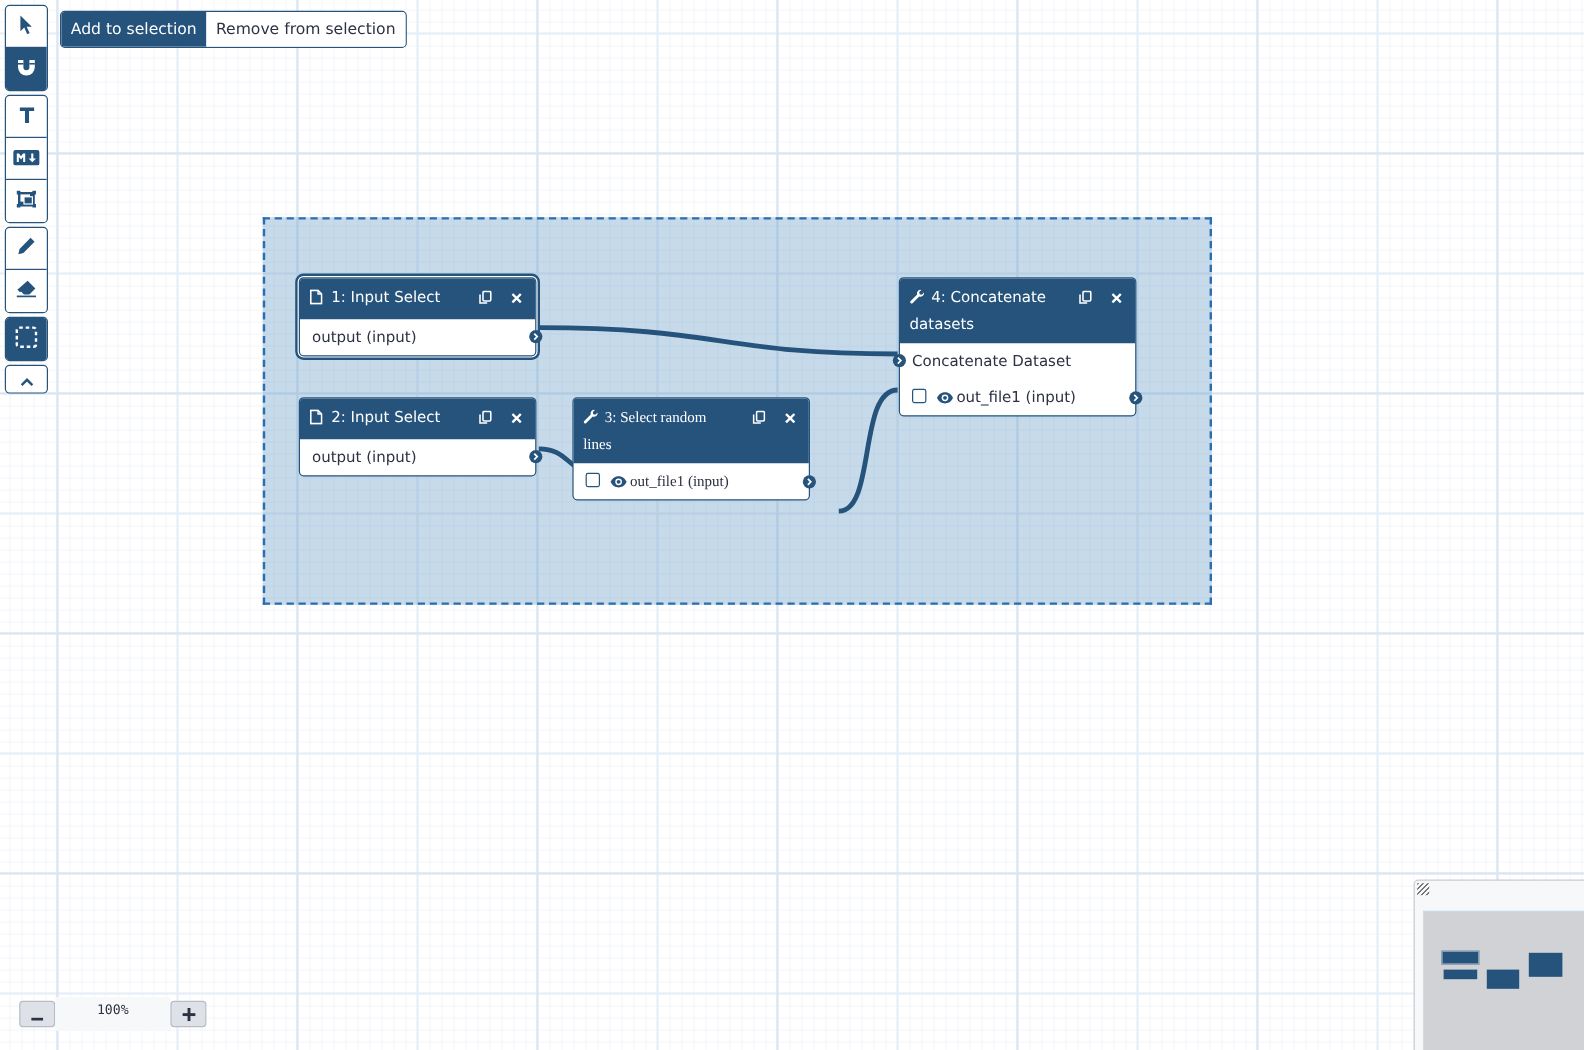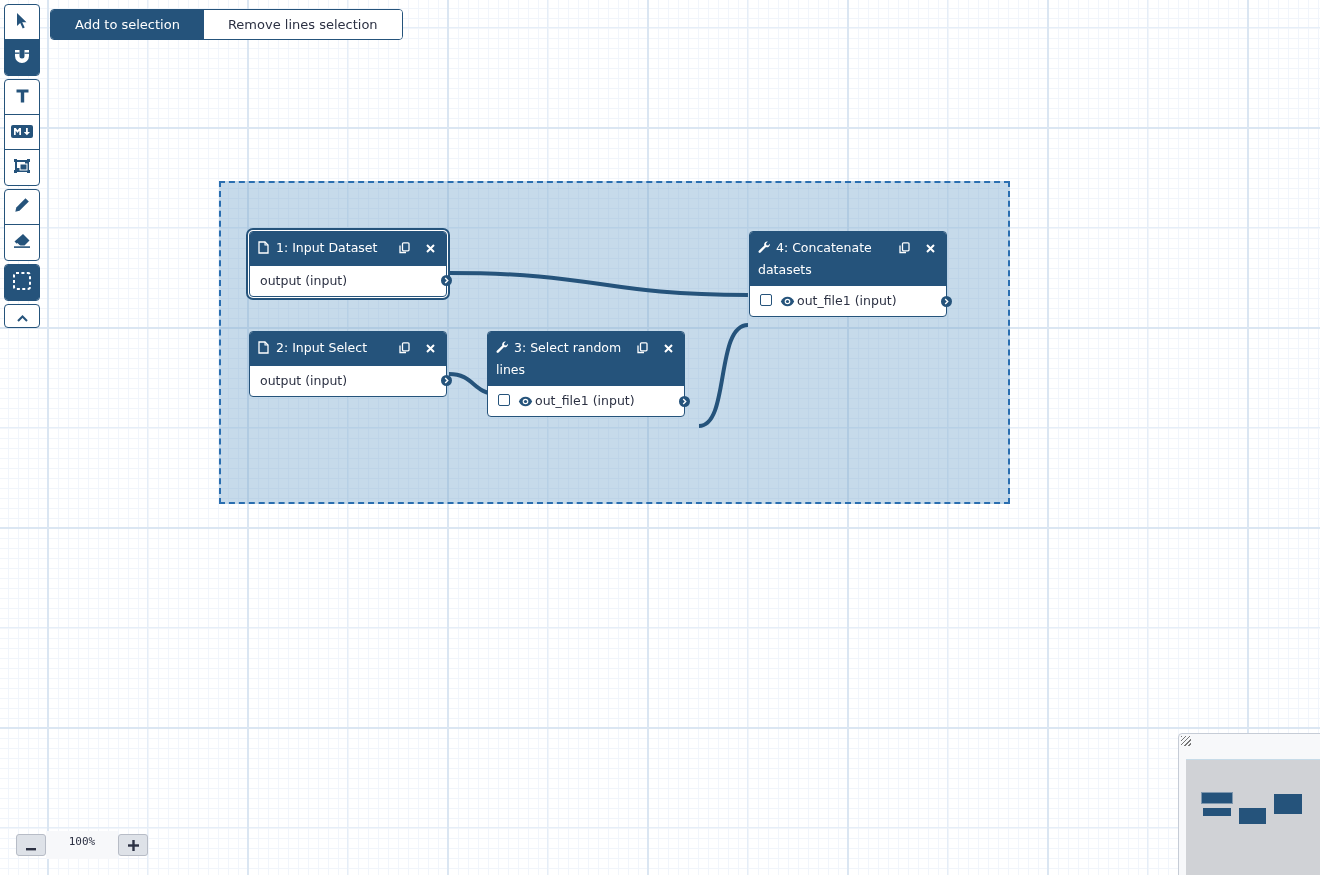--- a/index.html
+++ b/index.html
@@ -52,26 +52,26 @@
   .chk { display:inline-block; width:10px; height:10px; border:1.3px solid #25537b; border-radius:2px; vertical-align:-1px; margin-right:8px; }
   .eye { display:inline-block; vertical-align:-2px; margin-right:2px; }
 
   .toolbar { position:absolute; left:4px; top:4px; }
   .tgroup { position:absolute; left:0; width:36px; border:1px solid #25537b; border-radius:4px; background:#fff; overflow:hidden; box-sizing:border-box; }
   .tbtn { height:35px; display:flex; align-items:center; justify-content:center; border-bottom:1px solid #25537b; box-sizing:border-box; cursor:pointer; }
   .tbtn:last-child { border-bottom:none; }
   .tbtn.active { background:#25537b; }
 
   .sel-mode { position:absolute; left:50px; top:9px; height:31px; display:flex; border:1px solid #25537b; border-radius:4px; overflow:hidden; font-size:13px; box-sizing:border-box; }
-  .sel-mode .opt { padding:0 24px; line-height:29px; color:#2c3143; background:#fff; cursor:pointer; }
+  .sel-mode .opt { padding:0 8px; line-height:29px; color:#2c3143; background:#fff; cursor:pointer; }
   .sel-mode .opt.active { background:#25537b; color:#fff; }
 
   .zoom-ctrl { position:absolute; left:16px; top:834px; height:22px; display:flex; align-items:center; }
   .zbtn { width:28px; height:20px; border:1px solid #b7bcc6; background:#dee2e8; border-radius:3px; display:flex; align-items:center; justify-content:center; cursor:pointer; }
-  .zval { width:72px; text-align:center; font-family:"DejaVu Sans Mono", monospace; font-size:11px; color:#2c3143; background:#f7f8fa; height:28px; line-height:22px; margin:0 0; padding-top:0; }
+  .zval { width:96px; text-align:center; font-family:"DejaVu Sans Mono", monospace; font-size:11px; color:#2c3143; background:#f7f8fa; height:28px; line-height:22px; margin:0 0; padding-top:0; }
 
   .minimap { position:absolute; left:1178px; top:733px; width:150px; height:150px; background:#f7f8fa; border:1px solid #c6ccd6; border-radius:4px; box-sizing:border-box; }
   .minimap-resize { position:absolute; left:2px; top:2px; width:10px; height:10px;
     background:repeating-linear-gradient(135deg, #777 0 1px, transparent 1px 3px); }
   .minimap-view { position:absolute; left:7px; top:25px; width:150px; height:130px; background:#d0d2d6; border-top:1px solid #c7dbe8; }
   .mm-node { position:absolute; background:#25537b; }
 </style>
 </head>
 <body>
 
@@ -85,21 +85,21 @@
   <path d="M699 426 C 730 426, 715 325, 748 325" stroke="#25537b" stroke-width="4" fill="none"></path>
 </svg>
 
 <div class="node selected" style="left:249px; top:231px;">
   <div class="node-header">
     <span class="hdr-icon">
       <svg width="11" height="13" viewBox="0 0 11 13">
           <path d="M1 1h6l3 3v8H1z" fill="none" stroke="#fff" stroke-width="1.3"></path>
           <path d="M7 1v3h3" fill="none" stroke="#fff" stroke-width="1.1"></path>
         </svg>
-    </span><span class="node-title">1: Input Dataset</span>
+    </span><span class="node-title">1: Input Select</span>
     <div class="hdr-actions">
       <span class="hdr-btn">
           <svg width="11" height="12" viewBox="0 0 11 12">
             <rect x="3.5" y="0.8" width="6.5" height="8" rx="1" fill="none" stroke="#fff" stroke-width="1.3"></rect>
             <path d="M1 3.5v7h6" fill="none" stroke="#fff" stroke-width="1.3"></path>
           </svg>
         </span>
       <span class="hdr-btn">
           <svg width="9" height="9" viewBox="0 0 9 9">
             <path d="M1 1l7 7M8 1l-7 7" stroke="#fff" stroke-width="2"></path>
@@ -142,21 +142,21 @@
   <div class="node-row">
     <span>output (input)</span>
     <span class="terminal out">
         <svg width="7" height="7" viewBox="0 0 7 7">
           <path d="M2.2 1l2.5 2.5-2.5 2.5" stroke="#fff" stroke-width="1.4" fill="none"></path>
         </svg>
       </span>
   </div>
 </div>
 
-<div class="node" style="left:487px; top:331px;">
+<div class="node" style="left:477px; top:331px;font-family:Liberation Serif, serif;">
   <div class="node-header" style="padding-right:60px;">
     <span class="hdr-icon">
       <svg width="13" height="13" viewBox="0 0 13 13">
           <path d="M12 3.2a3 3 0 0 1-4 2.9L2.6 11.5a1.2 1.2 0 0 1-1.7-1.7L6.3 4.4A3 3 0 0 1 9.8 0.6L8 2.4l0.4 1.8 1.8 0.4 1.8-1.8z" fill="#fff"></path>
         </svg>
     </span><span class="node-title">3: Select random lines</span>
     <div class="hdr-actions">
       <span class="hdr-btn">
           <svg width="11" height="12" viewBox="0 0 11 12">
             <rect x="3.5" y="0.8" width="6.5" height="8" rx="1" fill="none" stroke="#fff" stroke-width="1.3"></rect>
@@ -199,20 +199,28 @@
           </svg>
         </span>
       <span class="hdr-btn">
           <svg width="9" height="9" viewBox="0 0 9 9">
             <path d="M1 1l7 7M8 1l-7 7" stroke="#fff" stroke-width="2"></path>
           </svg>
         </span>
     </div>
   </div>
   <div class="node-row">
+    <span class="terminal in">
+        <svg width="7" height="7" viewBox="0 0 7 7">
+          <path d="M2.2 1l2.5 2.5-2.5 2.5" stroke="#fff" stroke-width="1.4" fill="none"></path>
+        </svg>
+      </span>
+    <span>Concatenate Dataset</span>
+  </div>
+  <div class="node-row">
     <span class="chk"></span><span class="eye"><svg width="15" height="11" viewBox="0 0 15 11">
           <path d="M0.8 5.5C2.5 2 5 0.8 7.5 0.8S12.5 2 14.2 5.5C12.5 9 10 10.2 7.5 10.2S2.5 9 0.8 5.5z" fill="#25537b"></path>
           <circle cx="7.5" cy="5.5" r="2.8" fill="#fff"></circle>
           <circle cx="7.5" cy="5.5" r="1.6" fill="#25537b"></circle>
         </svg></span><span>out_file1 (input)</span>
     <span class="terminal out" style="top:10px;">
         <svg width="7" height="7" viewBox="0 0 7 7">
           <path d="M2.2 1l2.5 2.5-2.5 2.5" stroke="#fff" stroke-width="1.4" fill="none"></path>
         </svg>
       </span>
@@ -280,21 +288,21 @@
     <div class="tbtn" style="height:22px;">
       <span><svg width="11" height="7" viewBox="0 0 11 7">
             <path d="M1 6l4.5-4.5L10 6" stroke="#25537b" stroke-width="2" fill="none"></path>
           </svg></span>
     </div>
   </div>
 </div>
 
 <div class="sel-mode">
   <div class="opt active">Add to selection</div>
-  <div class="opt">Remove lines selection</div>
+  <div class="opt">Remove from selection</div>
 </div>
 
 <div class="zoom-ctrl">
   <div class="zbtn">
     <span><svg width="10" height="3" viewBox="0 0 10 3">
           <rect width="10" height="2.4" fill="#2c3143"></rect>
         </svg></span>
   </div>
   <div class="zval">100%</div>
   <div class="zbtn">

